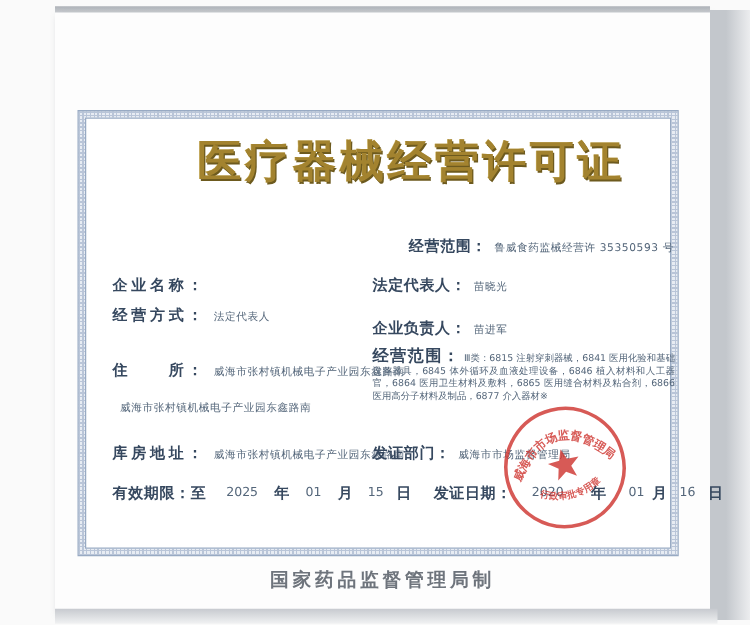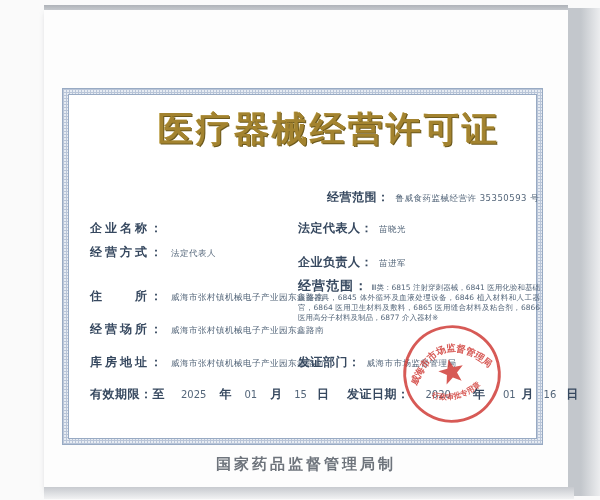--- a/index.html
+++ b/index.html
@@ -110,21 +110,20 @@
   <div class="row" style="top:288px;left:90px">
     <span class="lbl">住　　所：</span>
     <span class="val">威海市张村镇机械电子产业园东鑫路南</span>
   </div>
 
   <div class="scope">
     <span class="lbl">经营范围：</span><span>Ⅲ类：6815 注射穿刺器械，6841 医用化验和基础设备器具，6845 体外循环及血液处理设备，6846 植入材料和人工器官，6864 医用卫生材料及敷料，6865 医用缝合材料及粘合剂，6866 医用高分子材料及制品，6877 介入器材※</span>
   </div>
 
   <div class="row" style="top:321px;left:90px">
-    <span class="lbl">经营场所：</span>
     <span class="val">威海市张村镇机械电子产业园东鑫路南</span>
   </div>
 
   <div class="row" style="top:354px;left:90px">
     <span class="lbl">库房地址：</span>
     <span class="val">威海市张村镇机械电子产业园东鑫路南</span>
   </div>
   <div class="row" style="top:354px;left:298px">
     <span class="lbl lbl-tight">发证部门：</span>
     <span class="val">威海市市场监督管理局</span>

